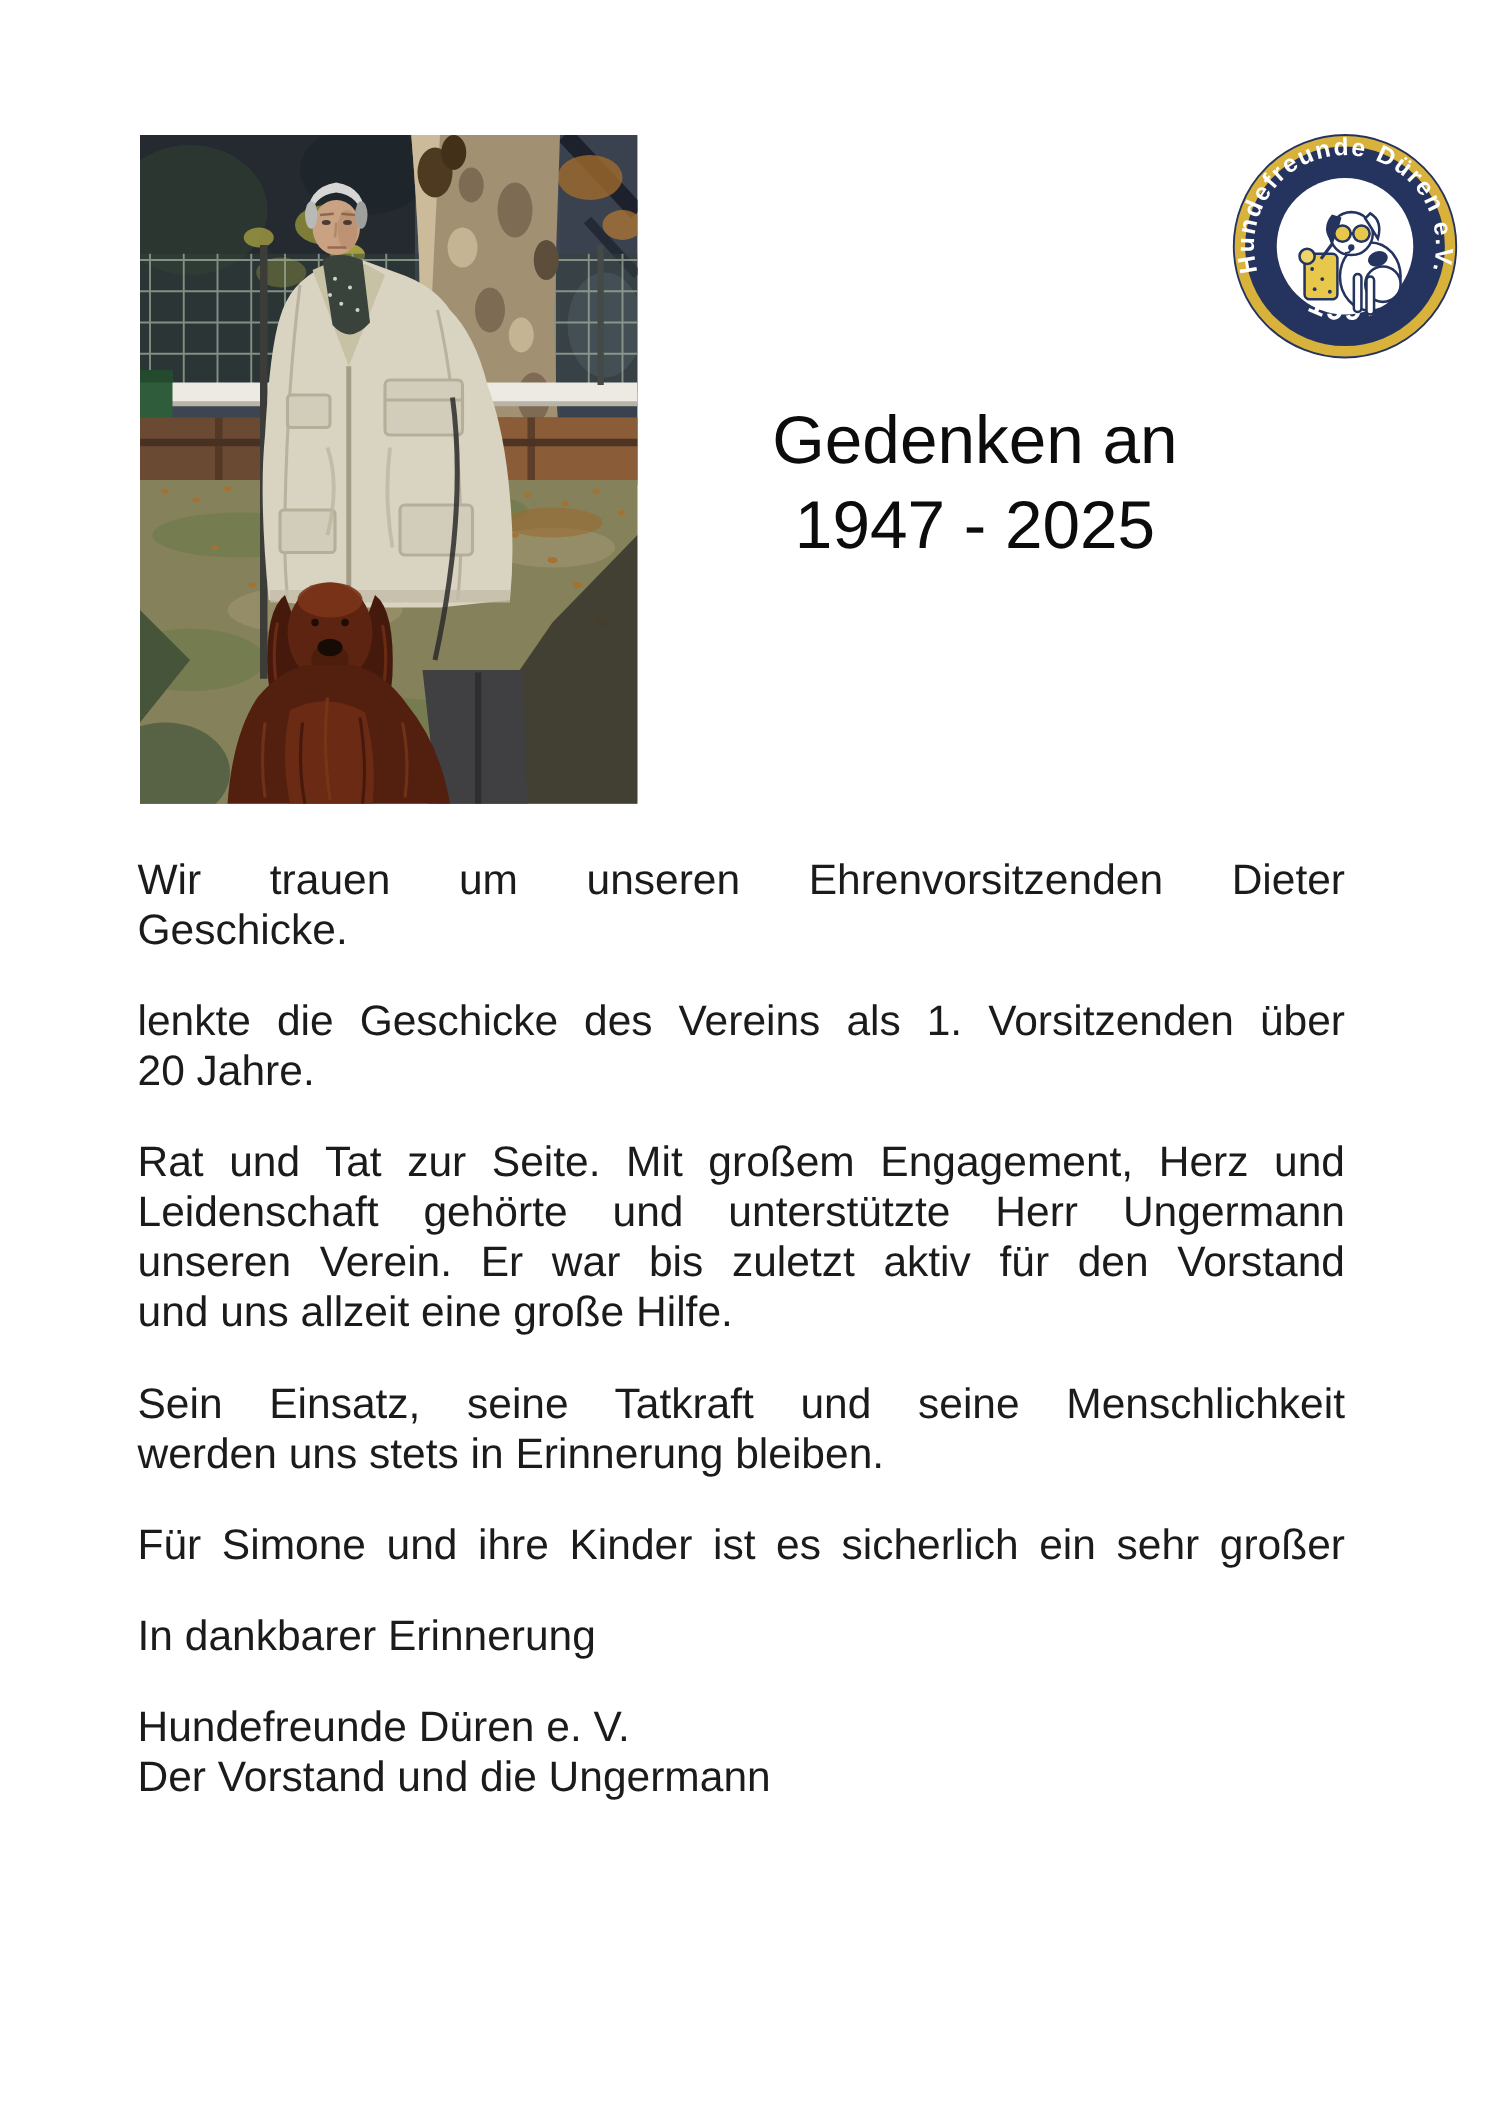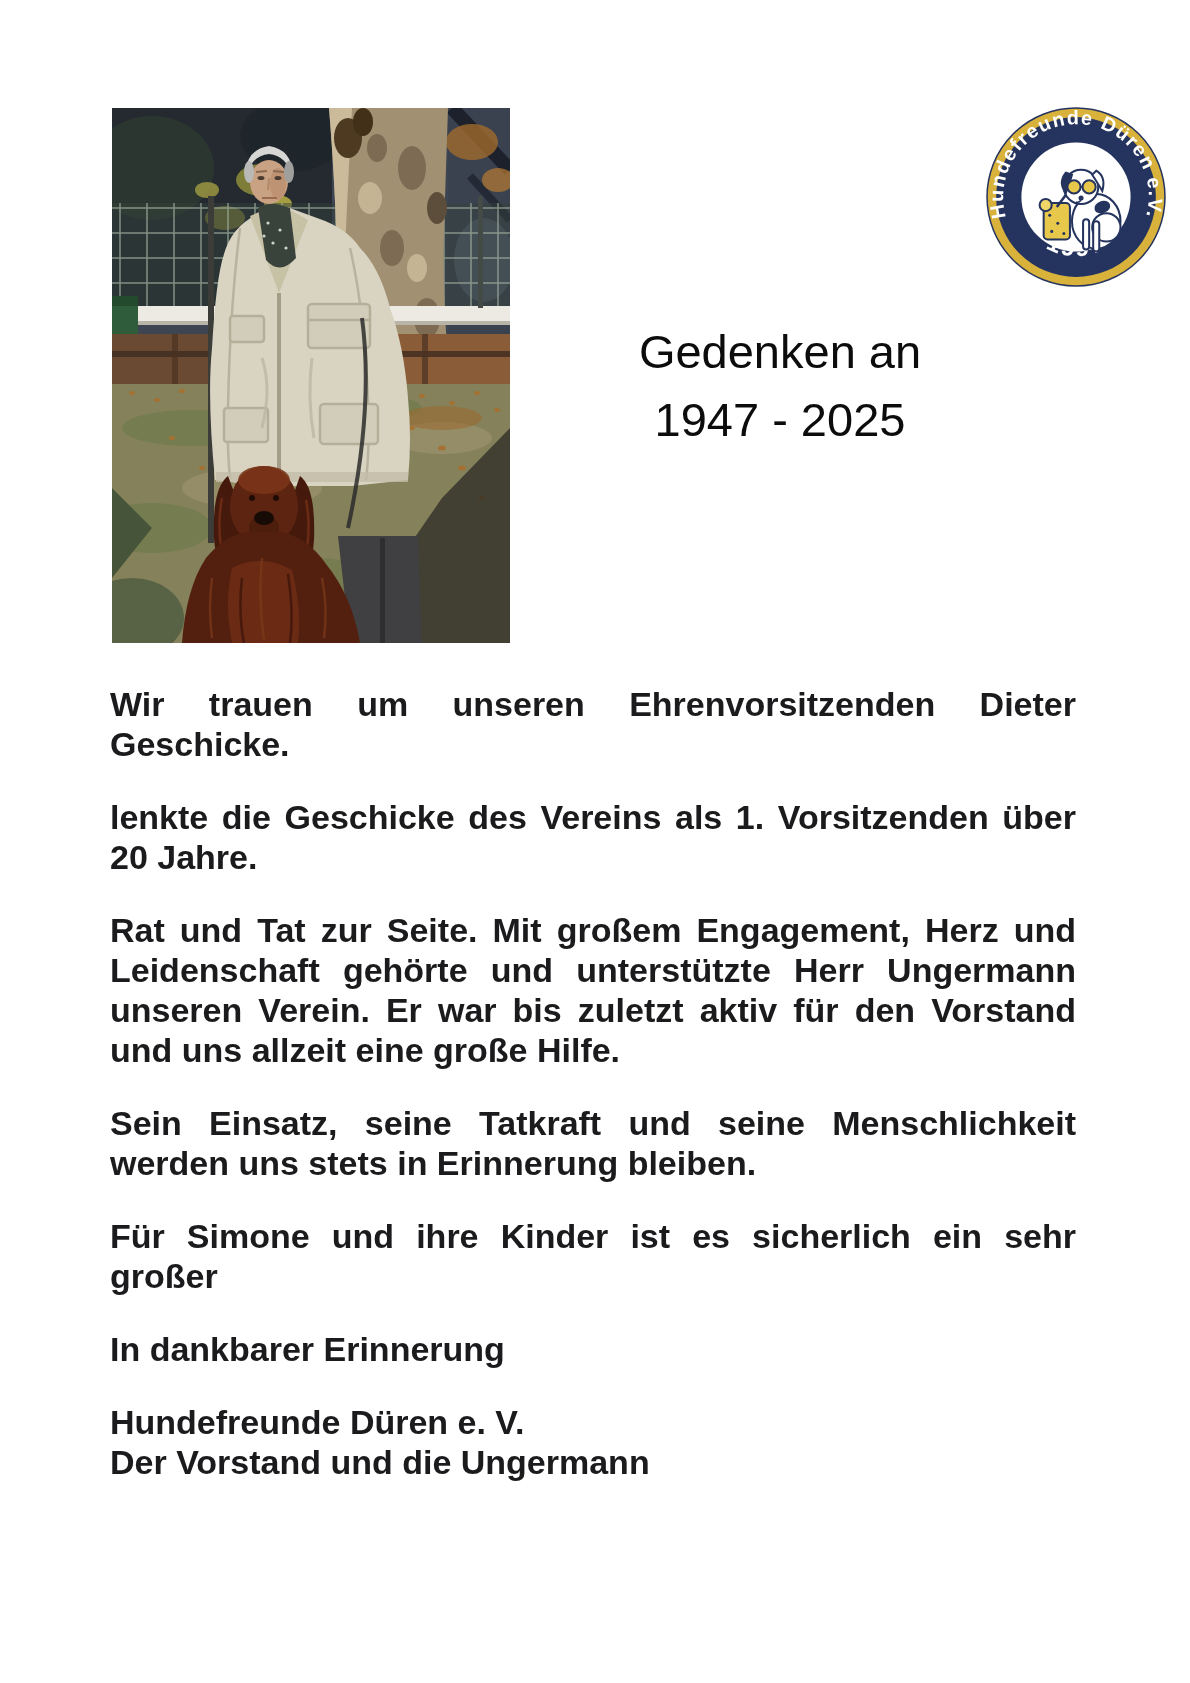--- a/index.html
+++ b/index.html
@@ -24,37 +24,37 @@
     top: 106px;
     width: 182px;
     height: 182px;
   }
   .title {
     position: absolute;
     left: 450px;
     top: 318px;
     width: 660px;
     text-align: center;
-    font-size: 47px;
+    font-size: 54px;
     line-height: 68px;
     color: #0c0c0c;
     letter-spacing: 0px;
     white-space: nowrap;
   }
   .obituary {
     position: absolute;
     left: 110px;
     top: 684px;
     width: 966px;
     font-size: 34px;
     line-height: 40px;
     color: #1b1b1d;
   }
   .para { margin: 0 0 33px 0; }
-  .line { display: block; font-weight: bold; }
+  .line { display: block; }
   .just { text-align: justify; text-align-last: justify; }
   .logo-ring-text {
     font-family: "Liberation Sans", sans-serif;
     font-weight: bold;
     font-size: 19.5px;
     letter-spacing: 1.5px;
     fill: #ffffff;
   }
   .logo-year-text {
     font-family: "Liberation Sans", sans-serif;

